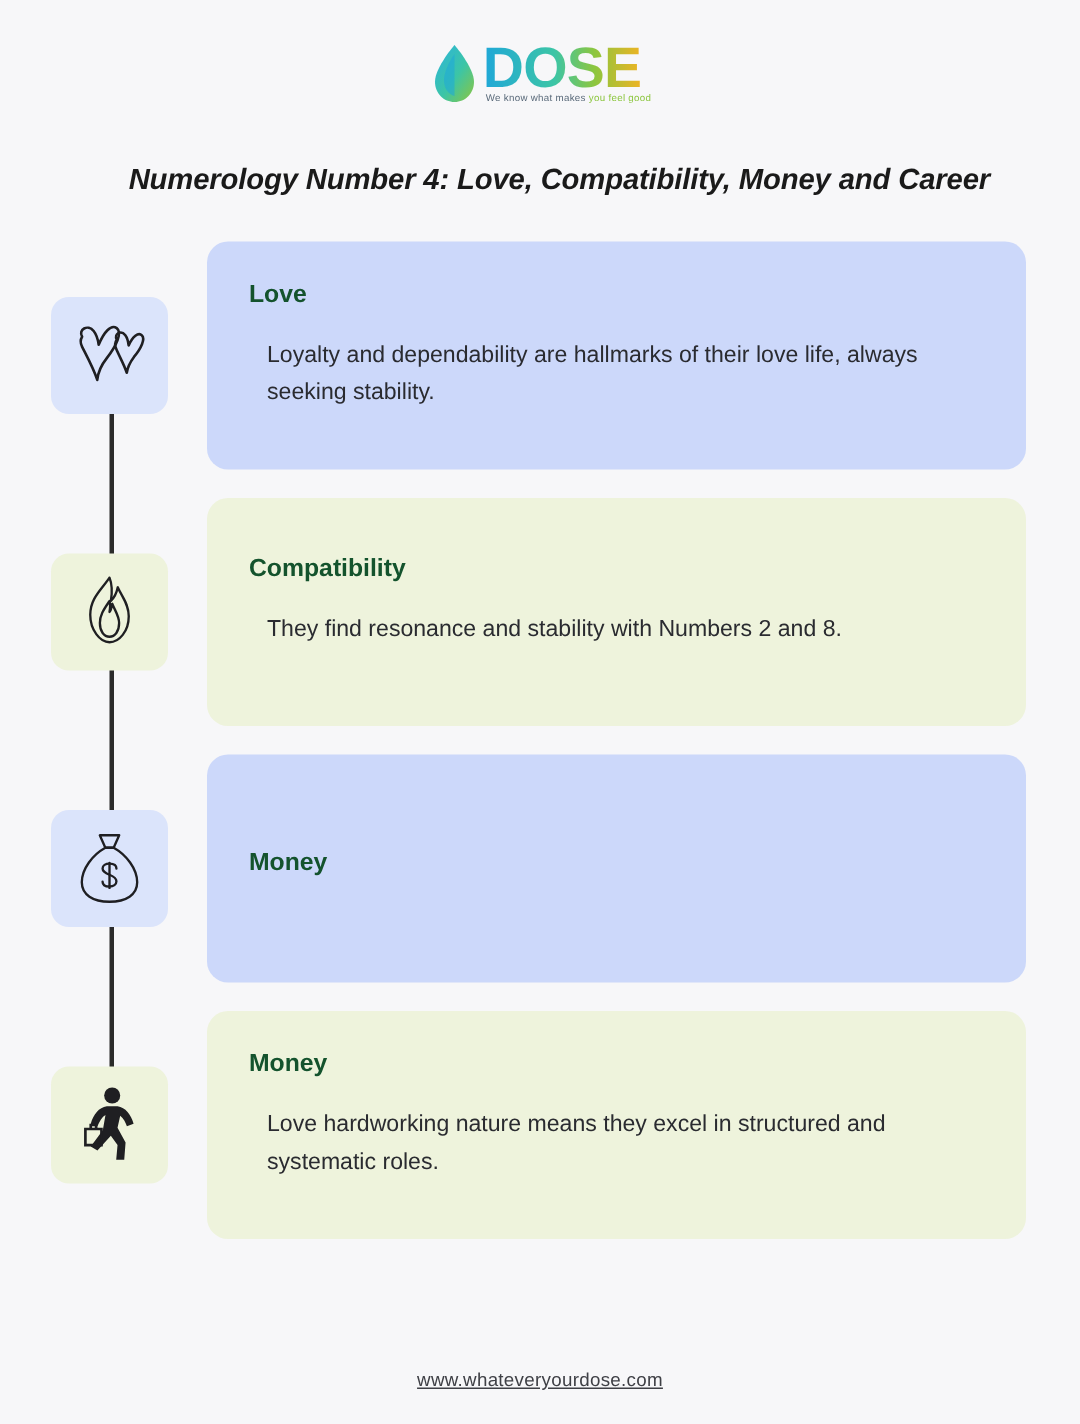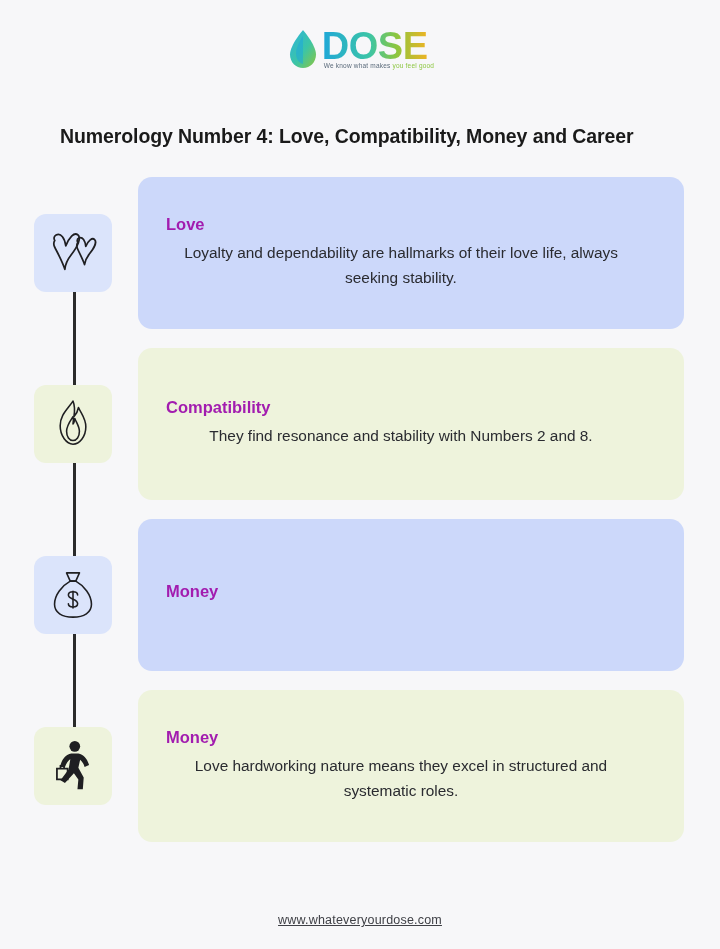--- a/index.html
+++ b/index.html
@@ -58,28 +58,29 @@
     letter-spacing: 0.2px;
     margin-top: -4px;
     margin-left: 2px;
     white-space: nowrap;
   }
   .logo-tag .t1 { color: #5a6a7a; }
   .logo-tag .t2 { color: #8cc63f; }
 
   
   .title {
-    margin: 32px auto 0;
+    margin: 16px auto 0;
     width: 600px;
-    text-align: left;
+    text-align: right;
     font-size: 19.5px;
     font-weight: bold;
     line-height: 29px;
     color: #1a1a1a;
     letter-spacing: -0.1px;
+    font-style: italic;
   }
 
   
   .timeline {
     position: relative;
     margin-top: 26px;
     padding: 0 36px 0 34px;
   }
   .spine {
     position: absolute;
@@ -118,29 +119,28 @@
     padding: 24px 28px 26px;
     min-height: 152px;
     display: flex;
     flex-direction: column;
     justify-content: center;
   }
   .card h3 {
     margin: 0 0 6px 0;
     font-size: 16.5px;
     font-weight: bold;
-    color: #a21caf;
+    color: #14532d;
   }
   .card p {
-    margin: 0;
+    margin: 12px;
     font-size: 15.4px;
     line-height: 25px;
     color: #2a2b30;
     max-width: 470px;
-    text-align: center;
   }
 
   
   .footer {
     position: absolute;
     left: 0;
     right: 0;
     bottom: 22px;
     text-align: center;
     font-size: 12.5px;

